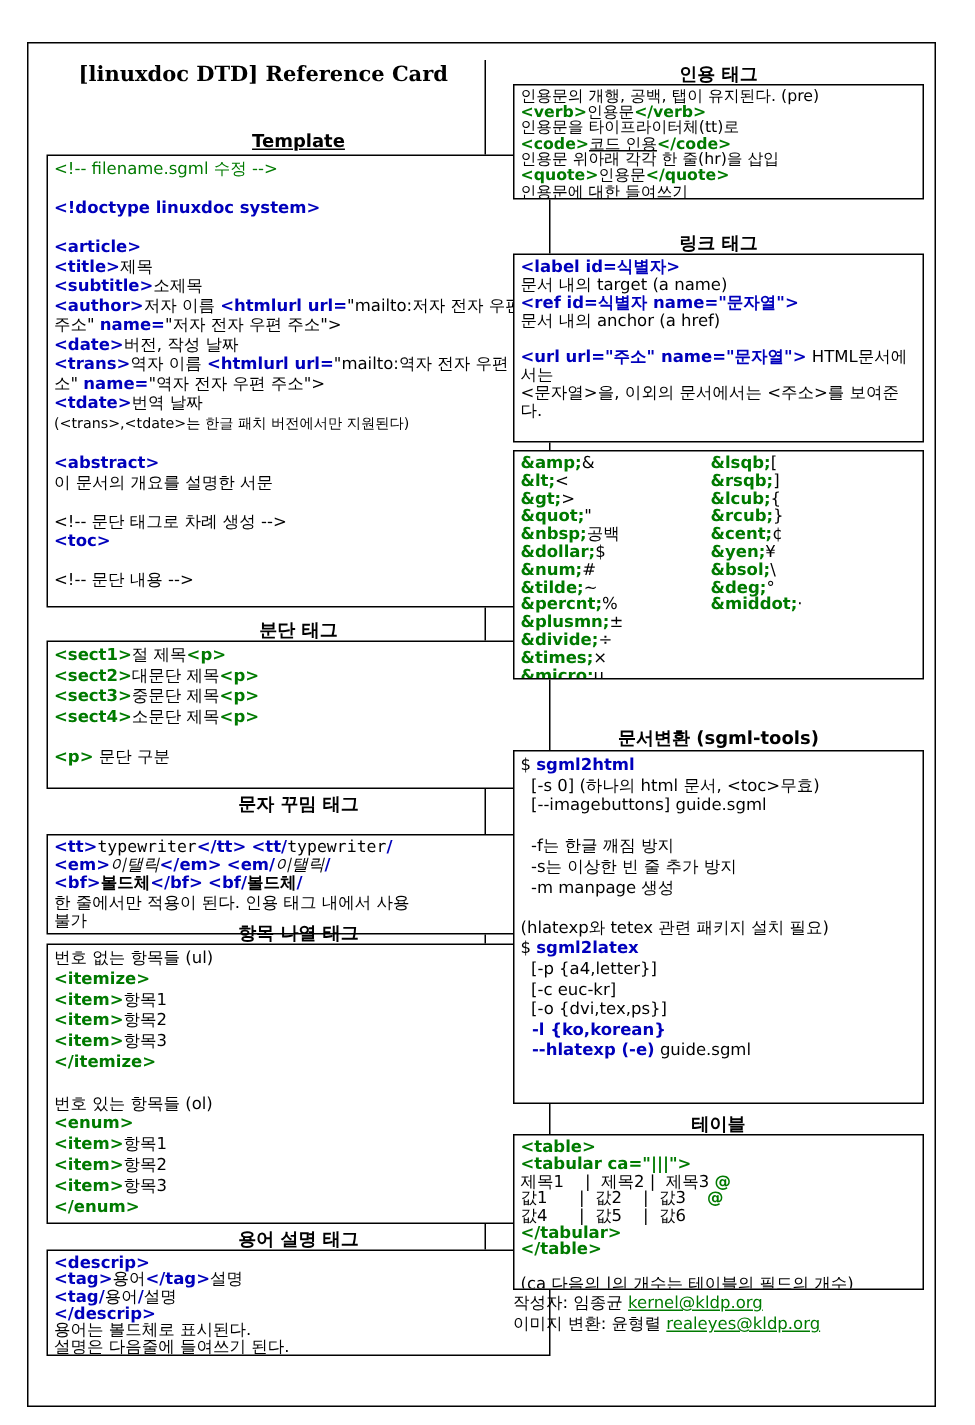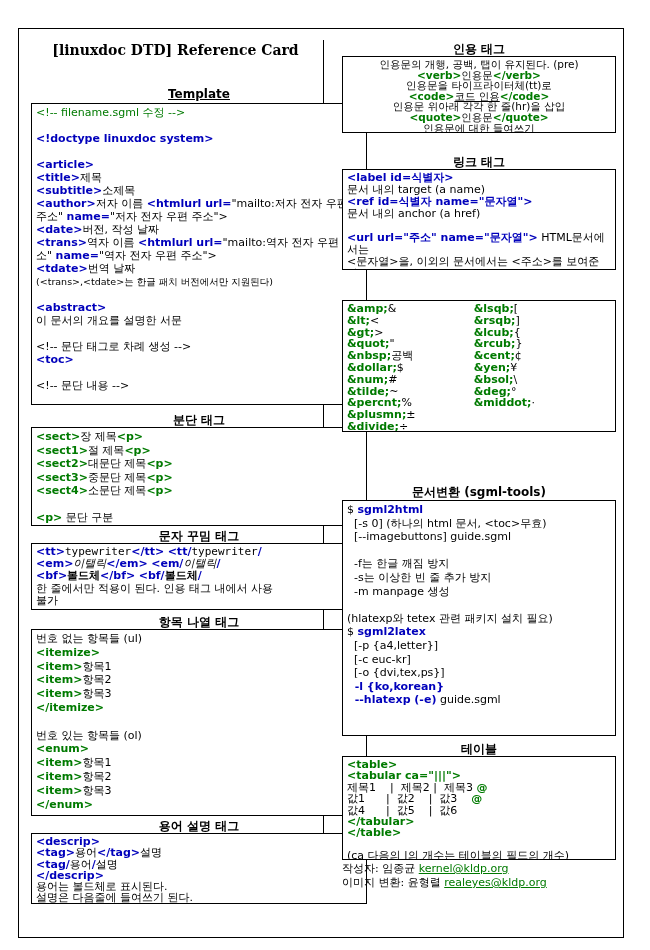--- a/index.html
+++ b/index.html
@@ -31,26 +31,26 @@
   .sgn{color:#007a00;}
   .si{color:#000;font-style:italic;}
   .sbf{color:#000;font-weight:bold;}
   .stt{color:#000;font-family:"DejaVu Sans Mono","Liberation Mono",monospace;}
   .su{color:#000;text-decoration:underline;}
   .sgu{color:#007a00;text-decoration:underline;margin-top:19px;}
   .ssm{color:#000;font-size:9.5px;}
   
   .h-template{top:87px;} .b-template{top:103px;height:302px;line-height:13px;}
   .h-section-tags{top:412px;} .b-section-tags{top:427px;height:99px;line-height:13.5px;}
-  .h-char-style-tags{top:528px;} .b-char-style-tags{top:543px;height:67px;line-height:12.2px;}
+  .h-char-style-tags{top:528px;} .b-char-style-tags{top:556px;height:67px;line-height:12.2px;}
   .h-list-tags{top:614px;} .b-list-tags{top:629px;height:187px;line-height:13.8px;}
   .h-description-tags{top:818px;} .b-description-tags{top:833px;height:71px;line-height:11.3px;}
-  .h-quote-tags{top:41px;} .b-quote-tags{top:56px;height:77px;line-height:10.6px;font-size:10.5px;text-align:center;}
-  .h-link-tags{top:154px;} .b-link-tags{top:169px;height:101px;line-height:12px;}
-  .h-special-chars{top:285px;margin-top:48px;} .b-special-chars{top:300px;height:132px;line-height:11.8px;}
+  .h-quote-tags{top:41px;} .b-quote-tags{top:56px;height:77px;line-height:10.6px;font-size:10.5px;}
+  .h-link-tags{top:154px;} .b-link-tags{top:169px;height:126px;line-height:12px;}
+  .h-special-chars{top:285px;margin-top:48px;} .b-special-chars{top:300px;height:153px;line-height:11.8px;}
   .h-doc-convert{top:484px;} .b-doc-convert{top:500px;height:236px;line-height:13.6px;}
   .h-table-tags{top:741px;} .b-table-tags{top:756px;height:104px;line-height:11.4px;}
   .ecell1{display:inline-block;width:48%;vertical-align:top;}
   .ecell2{display:inline-block;vertical-align:top;}
   .footer{position:absolute;left:0;top:862px;width:100%;}
   .footer .fline{line-height:14px;}
   .footer .fversion{margin-top:9px;line-height:14px;}
 </style>
 </head>
 <body>
@@ -79,21 +79,20 @@
       <div class="line"><span class="sb">&lt;abstract&gt;</span></div>
       <div class="line"><span class="sk">이 문서의 개요를 설명한 서문</span></div>
       <div class="line">&nbsp;</div>
       <div class="line"><span class="sk">&lt;!-- 문단 태그로 차례 생성 --&gt;</span></div>
       <div class="line"><span class="sb">&lt;toc&gt;</span></div>
       <div class="line">&nbsp;</div>
       <div class="line"><span class="sk">&lt;!-- 문단 내용 --&gt;</span></div>
     </div>
     <div class="sec-head h-section-tags">분단 태그</div>
     <div class="sec-box b-section-tags">
-      <div class="line"><span class="sg">&lt;sect&gt;</span><span class="sk">장 제목</span><span class="sg">&lt;p&gt;</span></div>
       <div class="line"><span class="sg">&lt;sect1&gt;</span><span class="sk">절 제목</span><span class="sg">&lt;p&gt;</span></div>
       <div class="line"><span class="sg">&lt;sect2&gt;</span><span class="sk">대문단 제목</span><span class="sg">&lt;p&gt;</span></div>
       <div class="line"><span class="sg">&lt;sect3&gt;</span><span class="sk">중문단 제목</span><span class="sg">&lt;p&gt;</span></div>
       <div class="line"><span class="sg">&lt;sect4&gt;</span><span class="sk">소문단 제목</span><span class="sg">&lt;p&gt;</span></div>
       <div class="line">&nbsp;</div>
       <div class="line"><span class="sg">&lt;p&gt;</span><span class="sk"> 문단 구분</span></div>
     </div>
     <div class="sec-head h-char-style-tags">문자 꾸밈 태그</div>
     <div class="sec-box b-char-style-tags">
       <div class="line"><span class="sb">&lt;tt&gt;</span><span class="stt">typewriter</span><span class="sb">&lt;/tt&gt;</span><span class="sk"> </span><span class="sb">&lt;tt/</span><span class="stt">typewriter</span><span class="sb">/</span></div>

